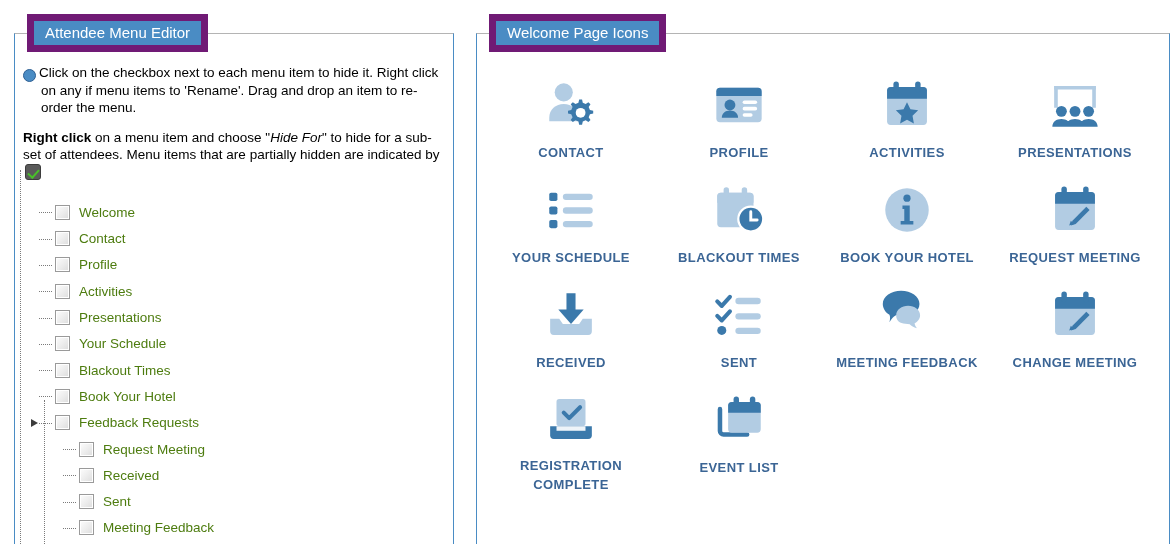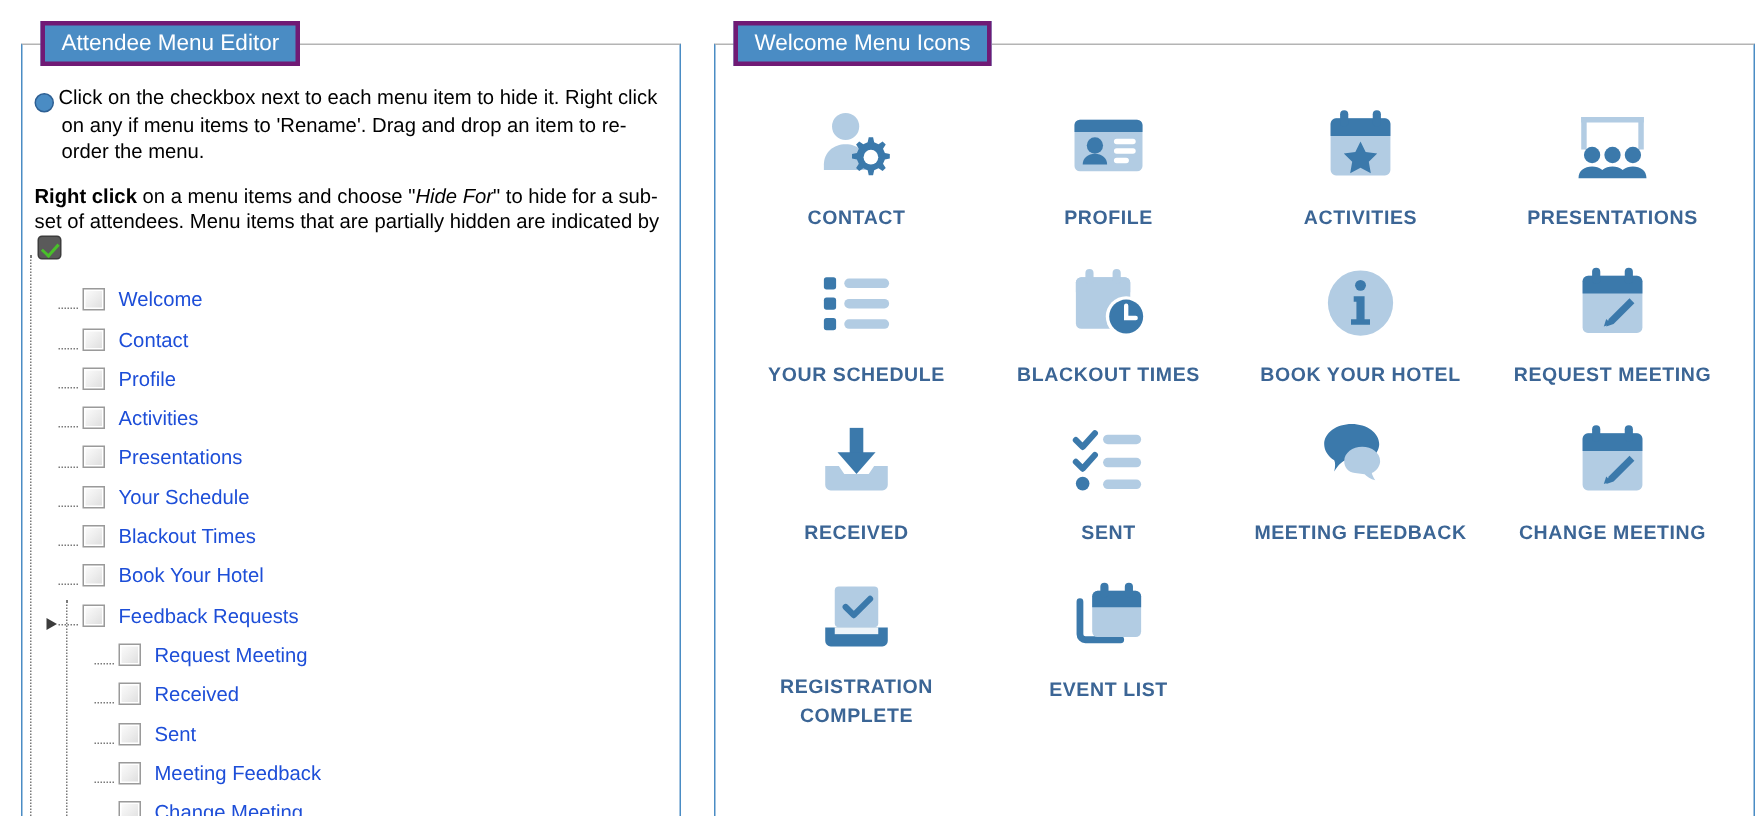--- a/index.html
+++ b/index.html
@@ -19,21 +19,21 @@
     border-bottom: none;
     margin: 0;
     padding: 0;
   }
   fieldset.panel > legend {
     margin-left: 12px;
     padding: 3px 11px 4px 11px;
     background: #4a8cc4;
     color: #ffffff;
     font-size: 15px;
-    border: 3px solid #701a75;
+    border: 7px solid #701a75;
     line-height: 1.15;
   }
 
   
   #left-panel {
     width: 440px;
     height: 544px;
     margin-left: 14px;
     margin-top: 14px;
     flex: 0 0 auto;
@@ -85,22 +85,23 @@
     border-width: 0 2.5px 2.5px 0;
     transform: rotate(42deg);
   }
 
   
   .tree { margin-top: 19px; padding-left: 16px; }
   .tnode {
     position: relative;
     height: 26.3px;
     display: flex;
+    align-items: center;
     font-size: 13.5px;
-    color: #1d4ed8;
+    color: #4d7c0f;
   }
   .tnode.child { padding-left: 24px; }
   
   .trunk {
     position: absolute;
     left: 20px; top: 170px;
     width: 1px; height: 374px;
     border-left: 1px dotted #7a7a7a;
   }
   .trunk2 {
@@ -182,21 +183,21 @@
 
     <div class="left-body">
 
       <p class="note">
         <span class="hang">
           <span class="info-icon">i</span><span>Click on the checkbox next to each menu item to hide it. Right click on any if menu items to 'Rename'. Drag and drop an item to re-order the menu.</span>
         </span>
       </p>
 
       <p class="note second">
-        <b>Right click</b><span> on a menu items and choose "</span><i>Hide For</i><span>" to hide for a sub-set of attendees. Menu items that are partially hidden are indicated by </span><span class="green-chk"></span>
+        <b>Right click</b><span> on a menu item and choose "</span><i>Hide For</i><span>" to hide for a sub-set of attendees. Menu items that are partially hidden are indicated by </span><span class="green-chk"></span>
       </p>
 
       <div class="tree" id="menu-tree">
         <div class="trunk"></div>
         <div class="trunk2"></div>
       <div class="tnode">
             <span class="elbow"></span>
             <span class="chk"></span>
             <span class="tlabel">Welcome</span>
           </div>
@@ -265,21 +266,21 @@
             <span class="elbow"></span>
             <span class="chk"></span>
             <span class="tlabel">Change Meeting</span>
           </div>
         </div>
 
     </div>
   </fieldset>
 
   <fieldset class="panel" id="right-panel">
-    <legend>Welcome Menu Icons</legend>
+    <legend>Welcome Page Icons</legend>
     <div class="icon-grid" id="icon-grid">
         <div class="icon-cell">
           <div class="icon-art">
             <svg width="58" height="58" viewBox="0 0 64 64">
               <circle cx="24" cy="18" r="10" fill="#b2cce3"></circle>
      <path d="M8 46c0-9 7.2-15 16-15s16 6 16 15v4H8z" fill="#b2cce3"></path>
      <path d="M41 26l3.2 0 .8 3.6 3.2 1.4 3-2 2.3 2.3-2 3 1.4 3.2 3.6.8v3.2l-3.6.8-1.4 3.2 2 3-2.3 2.3-3-2-3.2 1.4-.8 3.6H41l-.8-3.6-3.2-1.4-3 2-2.3-2.3 2-3-1.4-3.2-3.6-.8v-3.2l3.6-.8 1.4-3.2-2-3 2.3-2.3 3 2 3.2-1.4z" fill="#3b79ab"></path>
      <circle cx="42.6" cy="40.6" r="5.4" fill="#fff"></circle>
             </svg>
           </div>

